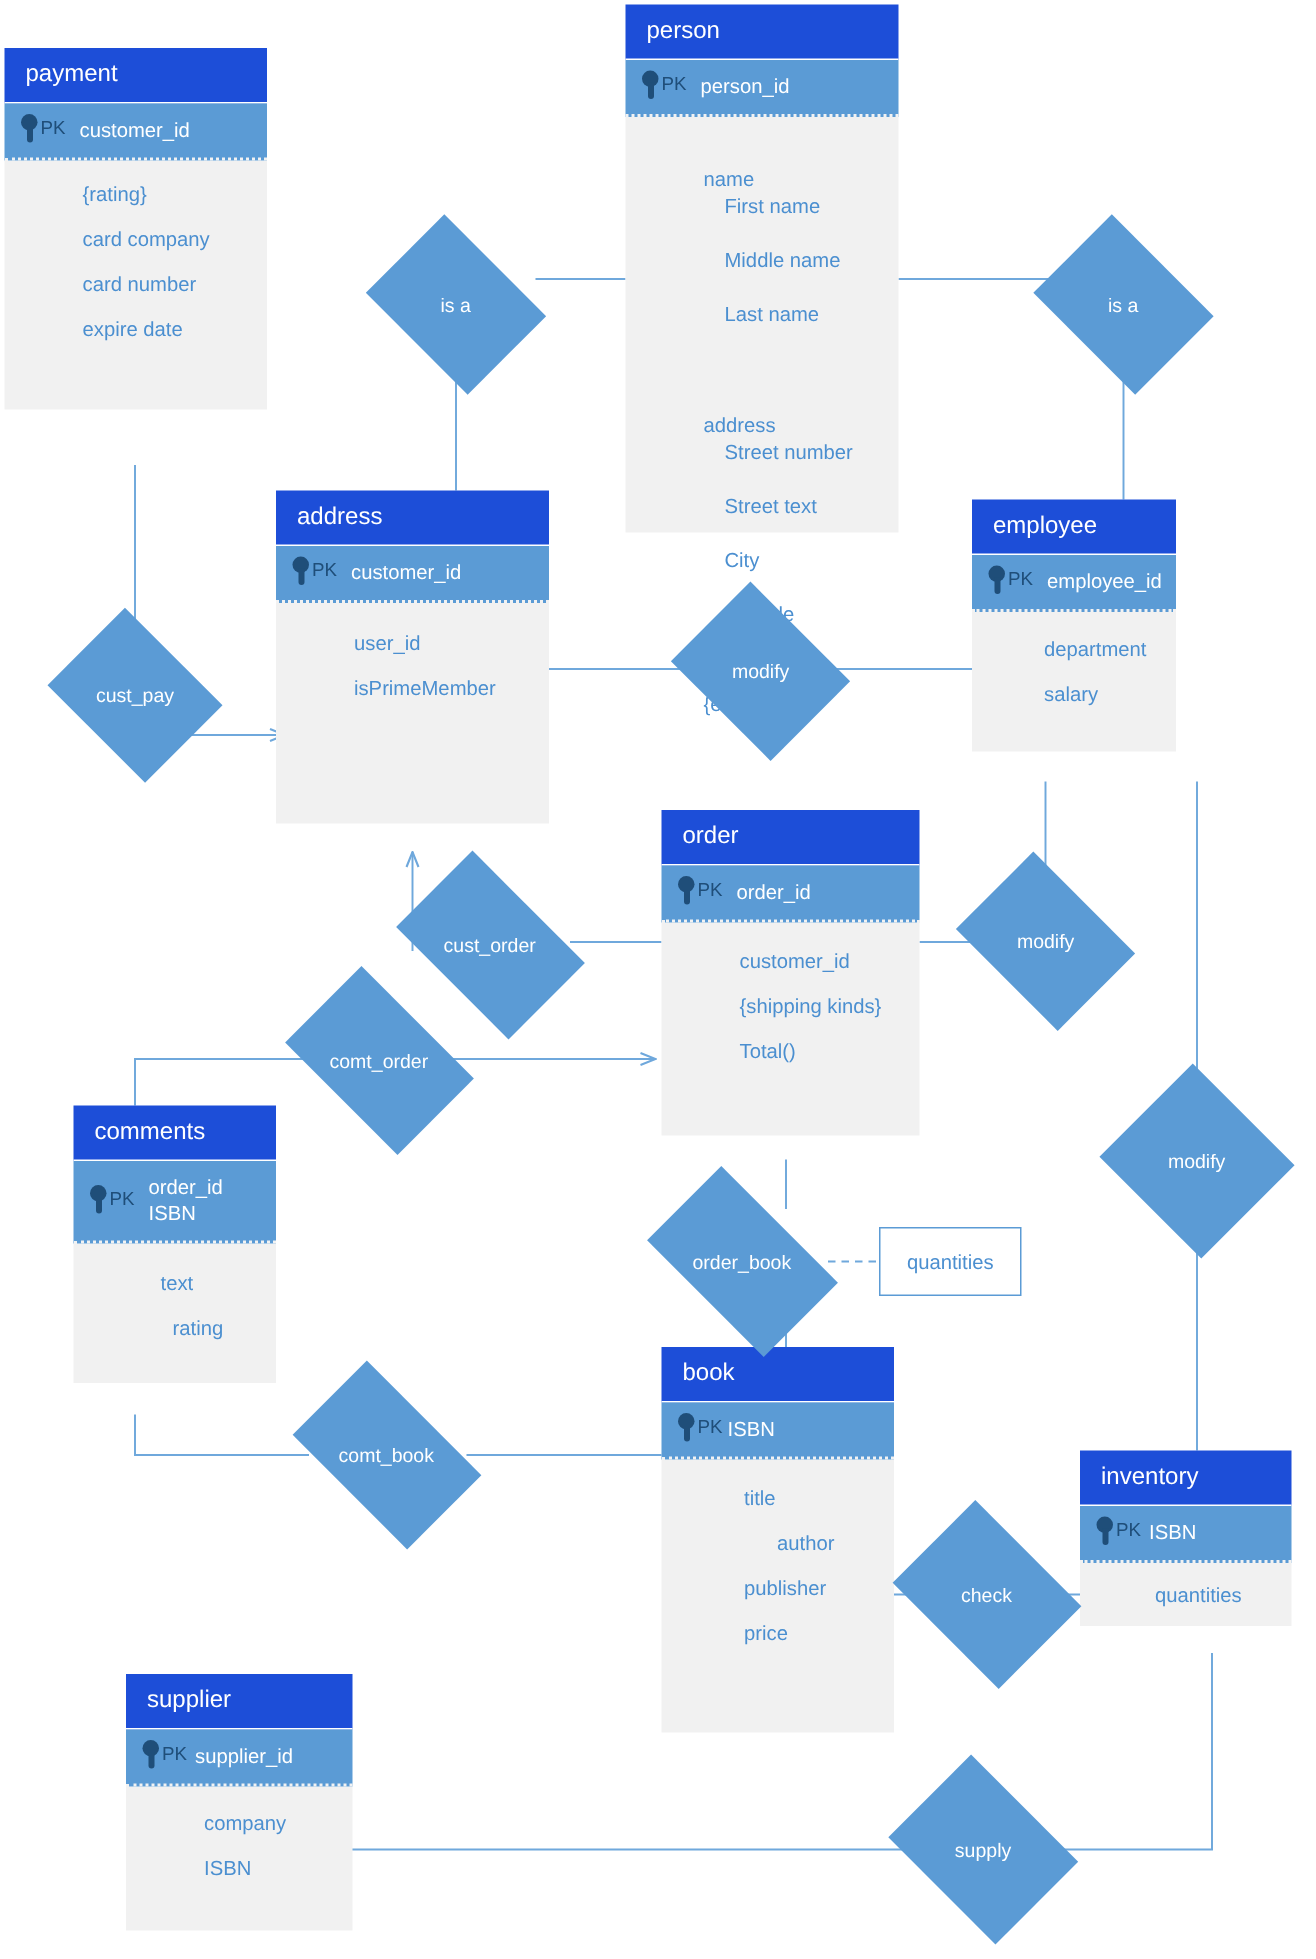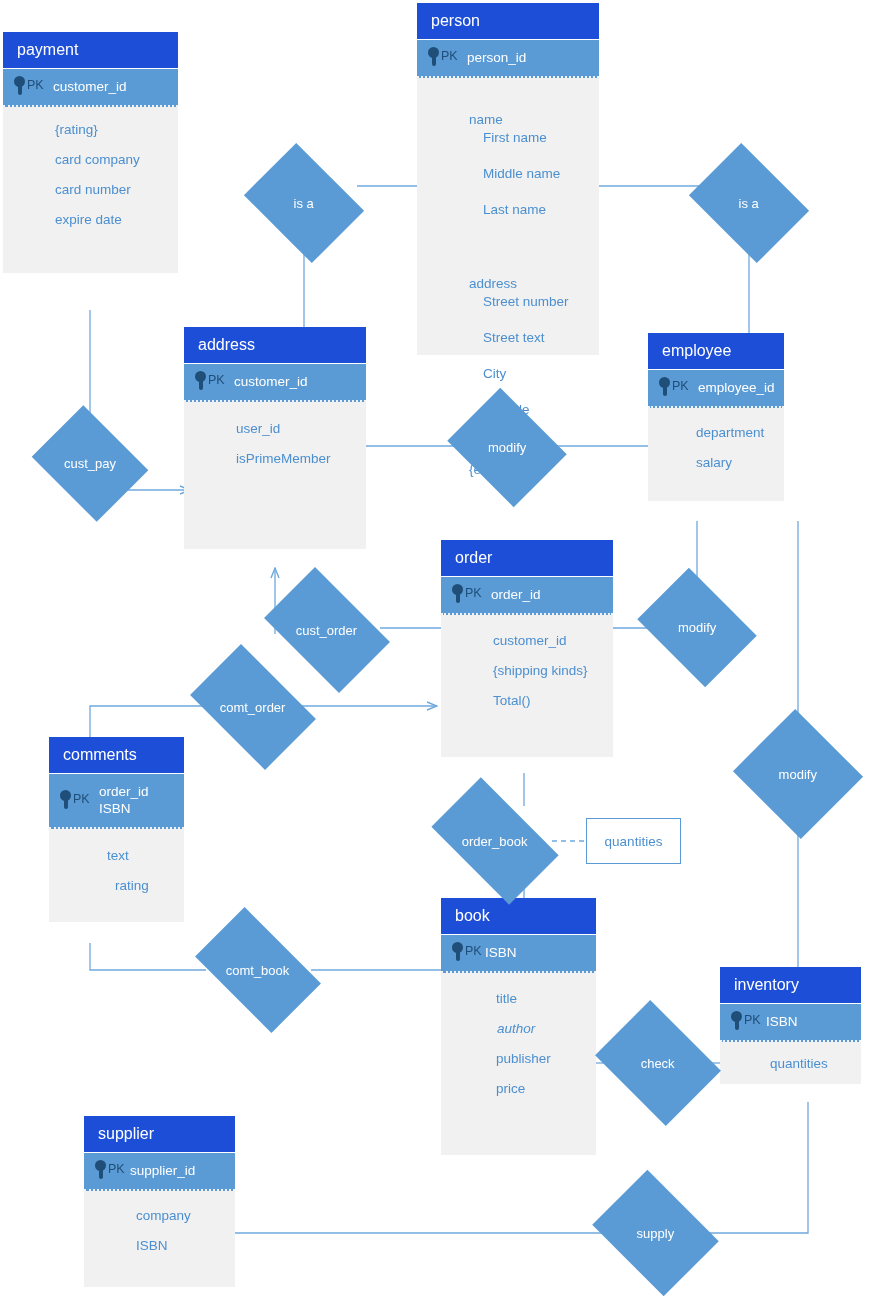--- a/index.html
+++ b/index.html
@@ -321,21 +321,21 @@
     <div class="entity-title">book</div>
     <div class="entity-pk">
       <span class="key-wrap" style="width:34px; flex:0 0 34px;">
         <span class="key-icon"></span>
         <span class="key-label">PK</span>
       </span>
       <span class="pk-names">ISBN</span>
     </div>
     <div class="entity-body" style="height:182px; padding-top:11px;">
       <div class="attr" style="padding-left:55px;">title</div>
-      <div class="attr" style="padding-left:56px;font-style:italic;">author</div>
+      <div class="attr" style="padding-left:77px;">author</div>
       <div class="attr" style="padding-left:55px;">publisher</div>
       <div class="attr" style="padding-left:55px;">price</div>
     </div>
   </div>
 
   <div class="entity" style="left:720px; top:967px; width:141px;">
     <div class="entity-title">inventory</div>
     <div class="entity-pk">
       <span class="key-wrap" style="width:36px; flex:0 0 36px;">
         <span class="key-icon"></span>

